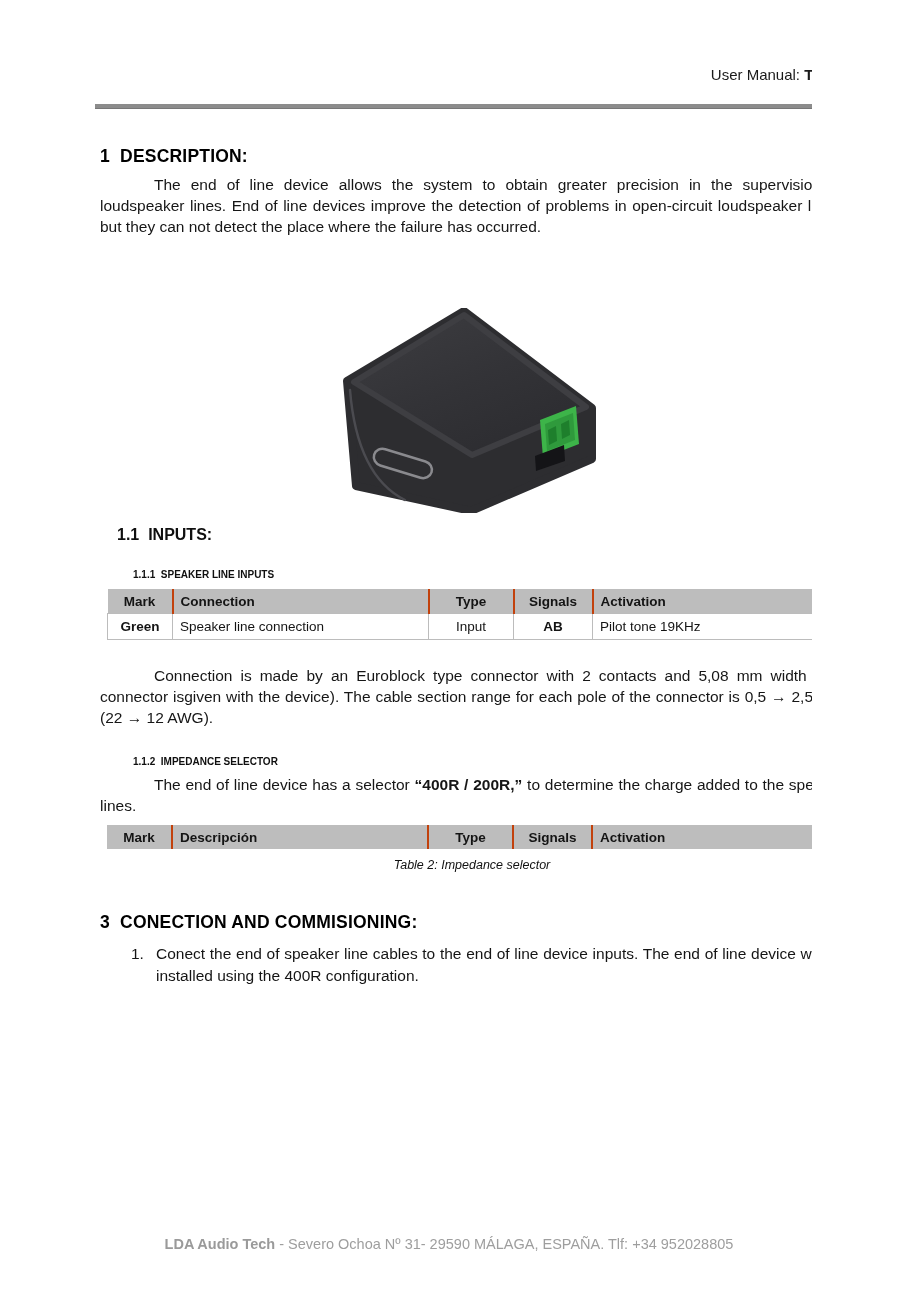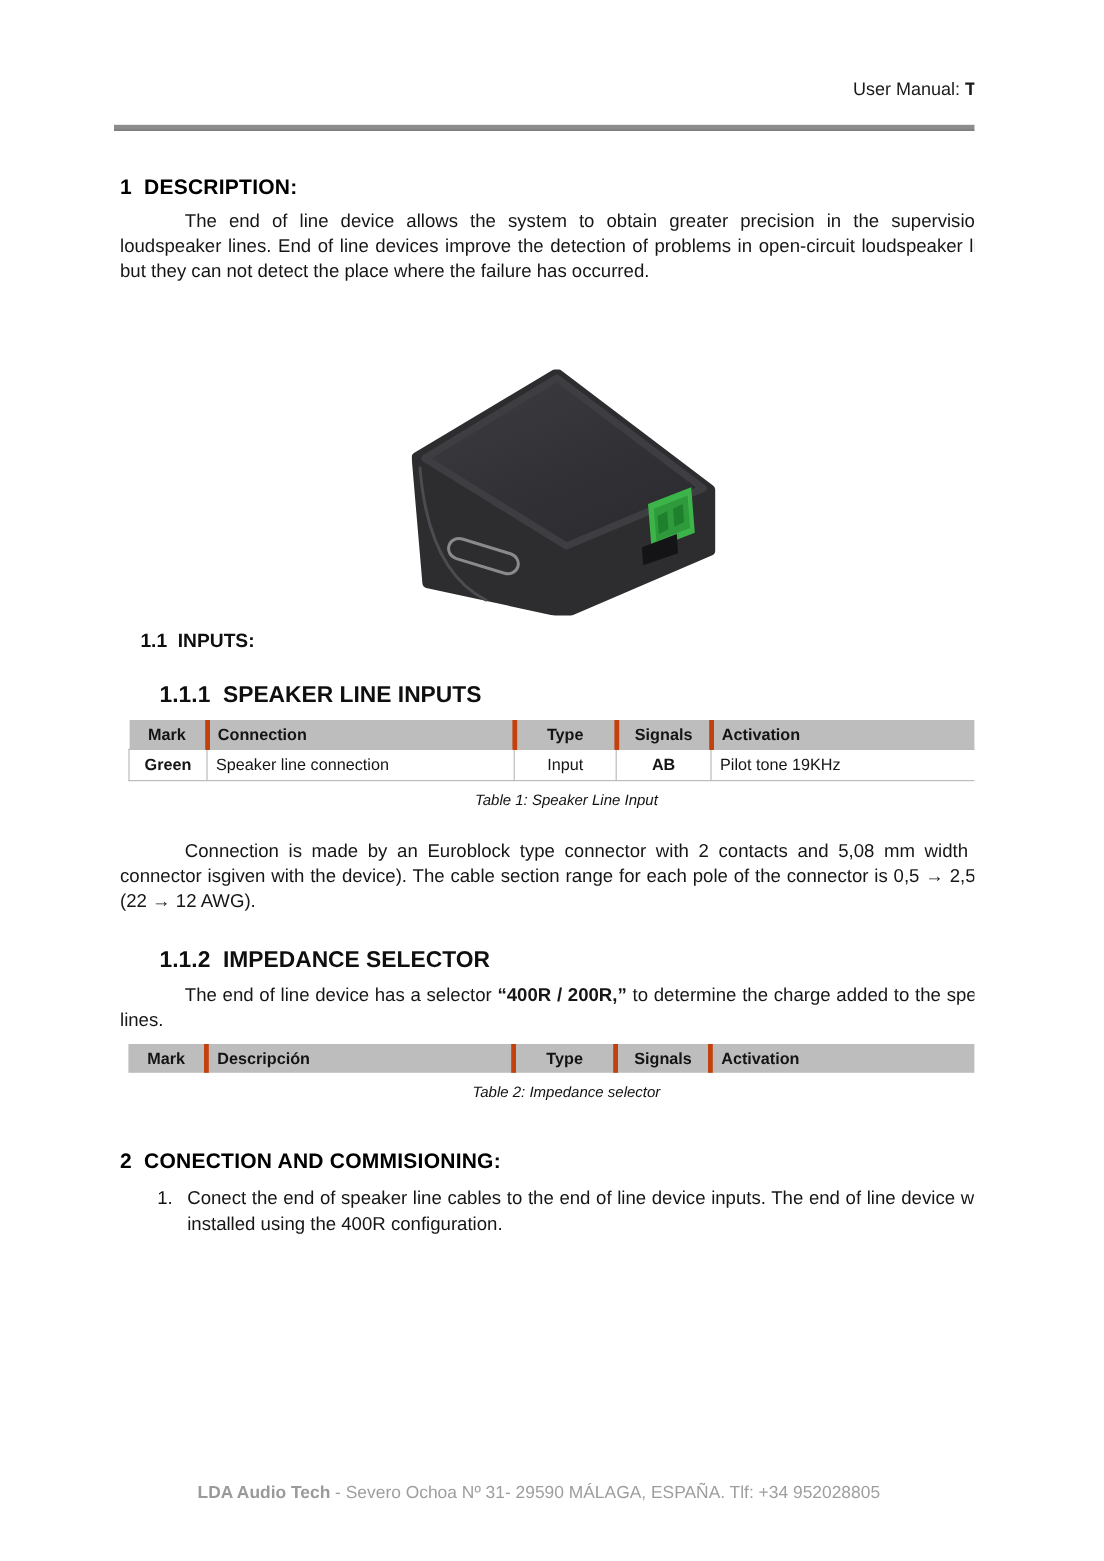--- a/index.html
+++ b/index.html
@@ -21,21 +21,21 @@
   .content { position:absolute; top:146px; left:100px; width:744px; }
   .h-lvl1 {
     font-size:17.5px; font-weight:bold; margin:0; color:#000000;
     white-space:pre-wrap; letter-spacing:0.2px;
   }
   .h-lvl2 {
     font-size:16px; font-weight:bold; margin:16px 0 0 17px;
     white-space:pre-wrap; color:#0f0f0f;
   }
   .h-lvl3 {
-    font-size:19px; font-weight:bold; margin:25px 0 0 33px;
+    font-size:10px; font-weight:bold; margin:25px 0 0 33px;
     white-space:pre-wrap; color:#0f0f0f;
   }
   .para {
     font-size:15.5px; line-height:21px; text-align:justify;
     text-indent:54px; margin:7px 0 0 0; color:#161616;
   }
   .para b { font-weight:bold; }
   
   .figure { margin-top:71px; height:202px; display:flex; justify-content:center; }
   .figcap, .tabcap {
@@ -44,21 +44,21 @@
   }
   .tabcap { font-size:12.5px; margin-top:9px; }
   
   table.doc {
     border-collapse:collapse; width:734px; margin:9px 0 0 7px;
     font-size:13.5px; table-layout:fixed; color:#141414;
   }
   table.doc th {
     background:#bdbdbd; font-weight:bold; text-align:left;
     padding:3px 7px; height:18px;
-    border-left:2px solid #ffffff; border-right:4px solid #c2410c;
+    border-left:2px solid #ffffff; border-right:2px solid #c2410c;
   }
   table.doc th:first-child { border-left:none; }
   table.doc th:last-child  { border-right:none; }
   table.doc td {
     border:1px solid #bcbcbc; padding:3px 7px; height:19px;
     background:#ffffff;
   }
   .c   { text-align:center !important; }
   .bld { font-weight:bold; }
   
@@ -142,21 +142,20 @@
       </tr>
       <tr>
         <td class="c bld">Green</td>
         <td>Speaker line connection</td>
         <td class="c">Input</td>
         <td class="c bld">AB</td>
         <td>Pilot tone 19KHz</td>
       </tr>
     </tbody>
       </table>
-    <div class="tabcap">Table 1: Speaker Line Input</div>
 
     <p class="para" style="margin-top:25px">Connection is made by an Euroblock type connector with 2 contacts and 5,08 mm width (this connector isgiven with the device). The cable section range for each pole of the connector is 0,5 → 2,5mm² (22 → 12 AWG).</p>
 
     <div class="h-lvl3" style="margin-top:28px">1.1.2  IMPEDANCE SELECTOR</div>
     <p class="para"><span>The end of line device has a selector </span><b>“400R / 200R,”</b><span> to determine the charge added to the speaker lines.</span></p>
 
     <table class="doc">
       <colgroup>
           <col style="width:65px">
           <col style="width:256px">
@@ -169,21 +168,21 @@
         <th class="c">Mark</th>
         <th>Descripción</th>
         <th class="c">Type</th>
         <th class="c">Signals</th>
         <th>Activation</th>
       </tr>
     </tbody>
       </table>
     <div class="tabcap">Table 2: Impedance selector</div>
 
-    <div class="h-lvl1" style="margin-top:40px">2  CONECTION AND COMMISIONING:</div>
+    <div class="h-lvl1" style="margin-top:40px">3  CONECTION AND COMMISIONING:</div>
     <div class="olist">
       <div class="li">
         <span class="num">1.</span>
         <div class="litext">Conect the end of speaker line cables to the end of line device inputs. The end of line device will be installed using the 400R configuration.</div>
       </div>
     </div>
 
   </div>
 
   <div class="footer">

